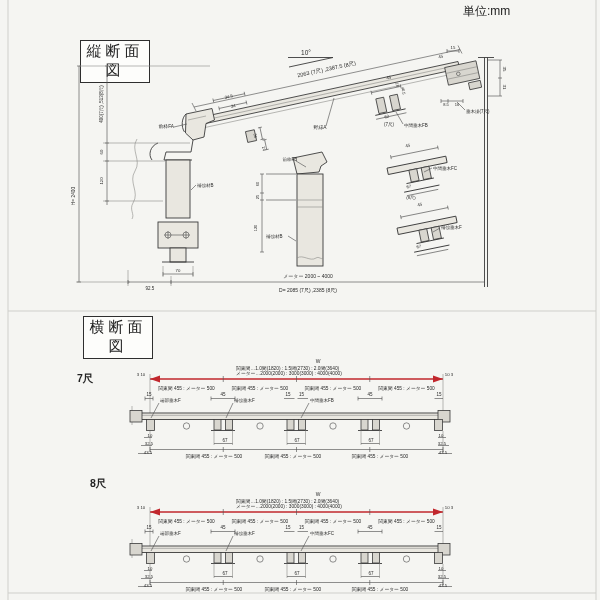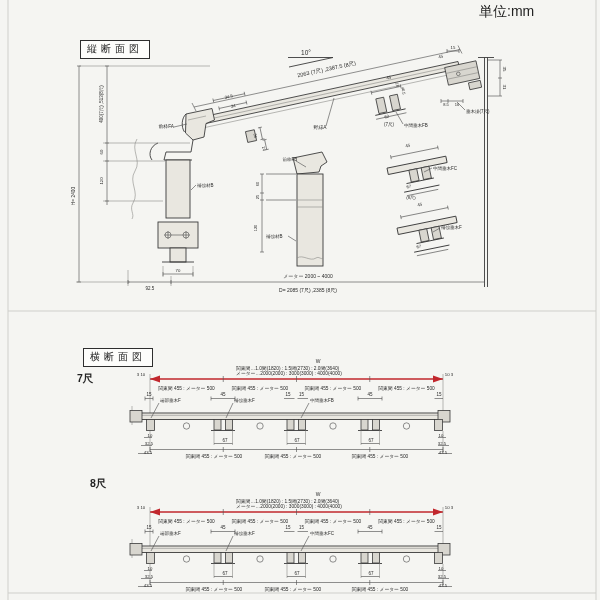--- a/index.html
+++ b/index.html
@@ -1,24 +1,24 @@
 <!DOCTYPE html>
 <html><head>
 <meta charset="utf-8">
 <style>
   html,body{margin:0;padding:0;}
   .page{position:relative;width:600px;height:600px;background:#f5f5f2;overflow:hidden;
         font-family:"Liberation Sans",sans-serif;color:#222;}
   .abs{position:absolute;}
   .doc-title{left:86px;top:7px;font-size:12.5px;font-weight:bold;letter-spacing:1px;}
-  .unit{left:479px;top:3px;font-size:14px;}
-  .boxlbl{border:1.4px solid #2e2e2e;background:#fdfdfb;font-size:10px;letter-spacing:4px;
+  .unit{left:463px;top:3px;font-size:12px;}
+  .boxlbl{border:1.4px solid #2e2e2e;background:#fdfdfb;font-size:15px;letter-spacing:4px;
           width:68px;text-align:center;padding:1px 0 2px 0;}
   .box1{left:80px;top:40px;}
-  .box2{left:83px;top:348px;}
+  .box2{left:83px;top:316px;}
   .sizelbl{font-size:10.5px;font-weight:bold;}
   .size7{left:77px;top:344px;margin-top:28px;}
   .size8{left:90px;top:477px;}
   svg text{font-family:"Liberation Sans",sans-serif;fill:#2a2a2a;}
   .t40{font-size:4px}.t43{font-size:4.3px}.t45{font-size:4.5px}.t48{font-size:4.8px}
   .t50{font-size:5px}.t55{font-size:5.5px}.t65{font-size:6.5px}
   .mid{text-anchor:middle}.end{text-anchor:end}
   .ln{stroke:#3b3b3b;stroke-width:.9;fill:none}
   .lt{stroke:#8a8a86;stroke-width:.6;fill:none}
   .dim{stroke:#555;stroke-width:.65;fill:none}

